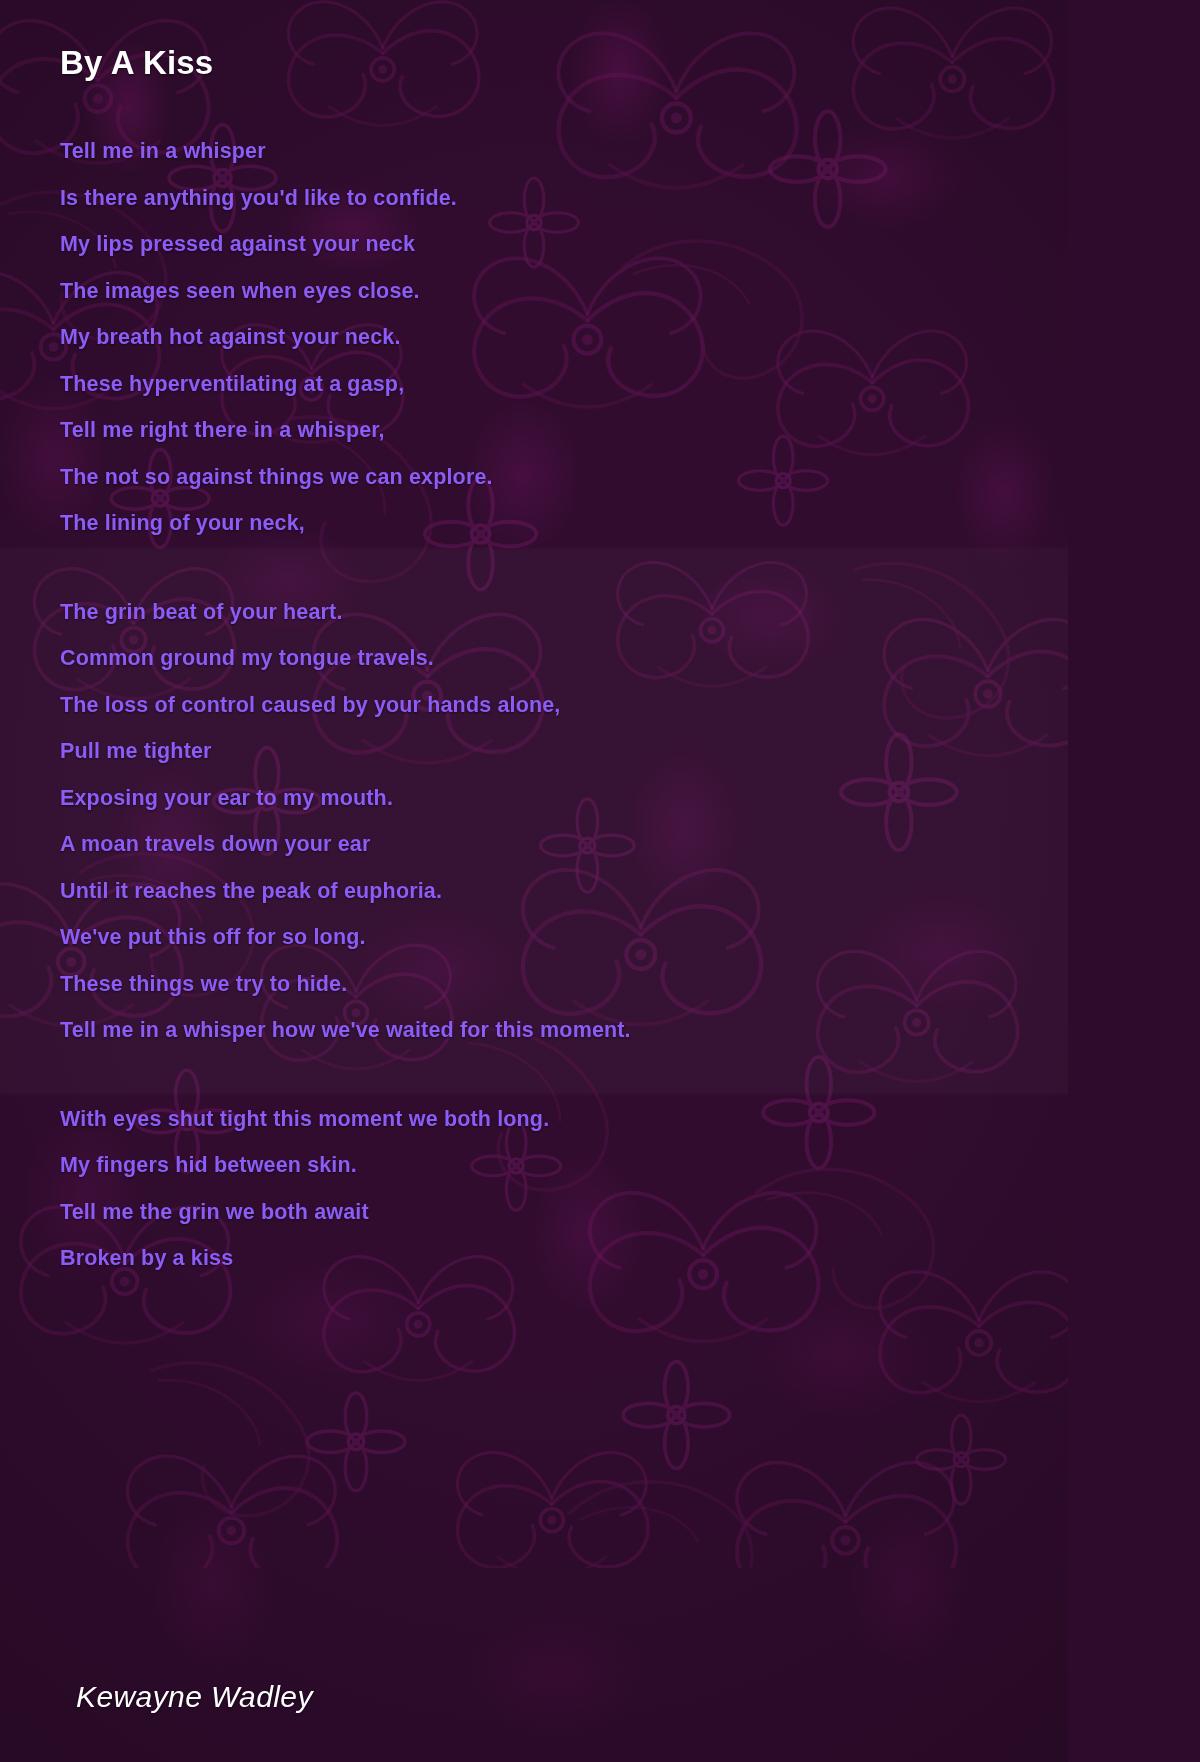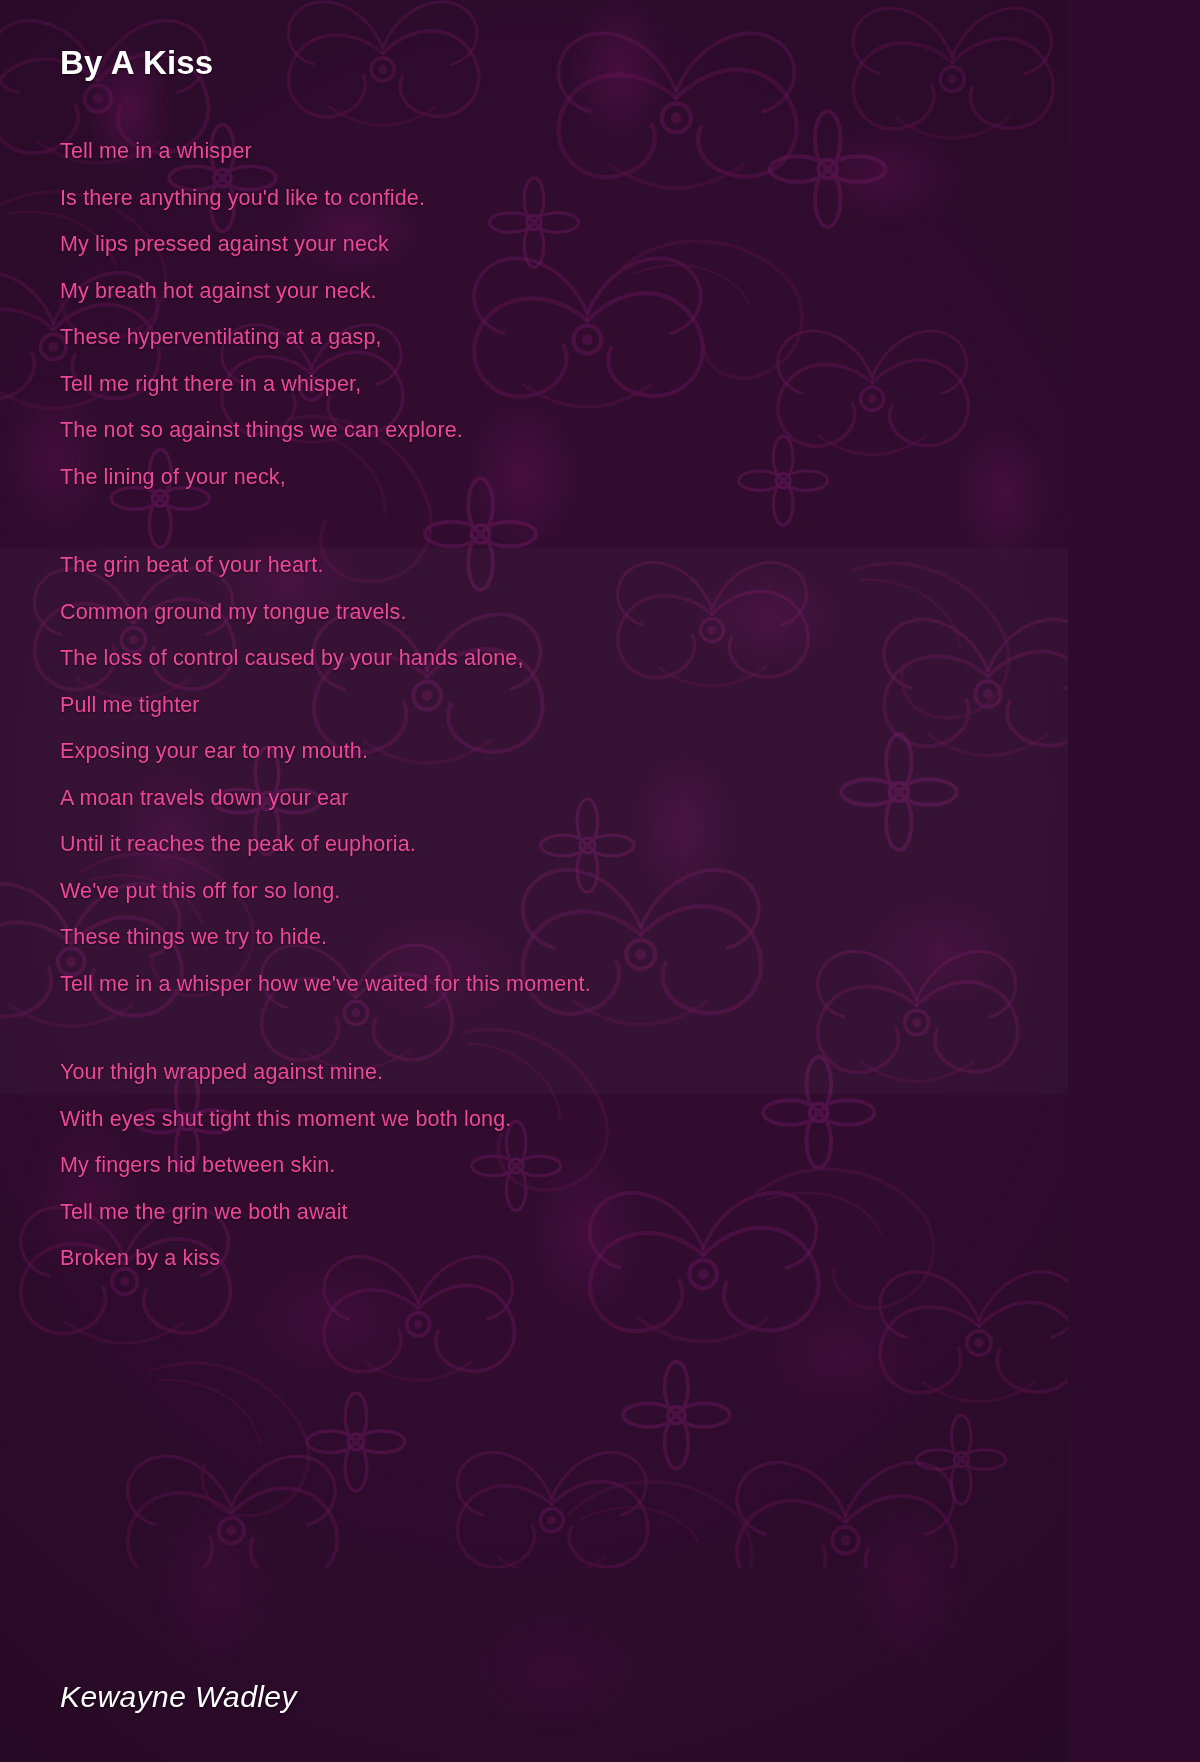--- a/index.html
+++ b/index.html
@@ -90,32 +90,32 @@
     letter-spacing: 0.2px;
     margin: 0 0 46px 0;
     text-shadow: 0 1px 2px rgba(0,0,0,0.55);
   }
 
   .stanza {
     margin: 0 0 42px 0;
   }
 
   .poem-line {
-    color: #ec4899;
+    color: #8b5cf6;
     font-size: 21.5px;
-    font-weight: normal;
+    font-weight: bold;
     line-height: 46.5px;
     letter-spacing: 0.15px;
     white-space: pre-wrap;
     text-shadow: 0 1px 2px rgba(0,0,0,0.5);
   }
 
   .author {
     position: absolute;
-    left: 60px;
+    left: 76px;
     bottom: 48px;
     color: #ffffff;
     font-size: 30px;
     font-style: italic;
     font-weight: normal;
     letter-spacing: 0.4px;
     text-shadow: 0 1px 3px rgba(0,0,0,0.6);
   }
 </style>
 </head>
@@ -212,20 +212,21 @@
   <div class="bg-bands"></div>
   <div class="vignette"></div>
 
   <div class="content">
     <h1 class="poem-title">By A Kiss</h1>
 
     <div class="stanza">
       <div class="poem-line">Tell me in a whisper</div>
       <div class="poem-line">Is there anything you'd like to confide.</div>
       <div class="poem-line">My lips pressed against your neck</div>
+      <div class="poem-line">The images seen when eyes close.</div>
       <div class="poem-line">My breath hot against your neck.</div>
       <div class="poem-line">These hyperventilating at a gasp,</div>
       <div class="poem-line">Tell me right there in a whisper,</div>
       <div class="poem-line">The not so against things we can explore.</div>
       <div class="poem-line">The lining of your neck,</div>
     </div>
 
     <div class="stanza">
       <div class="poem-line">The grin beat of your heart.</div>
       <div class="poem-line">Common ground my tongue travels.</div>
@@ -233,21 +234,20 @@
       <div class="poem-line">Pull me tighter</div>
       <div class="poem-line">Exposing your ear to my mouth.</div>
       <div class="poem-line">A moan travels down your ear</div>
       <div class="poem-line">Until it reaches the peak of euphoria.</div>
       <div class="poem-line">We've put this off for so long.</div>
       <div class="poem-line">These things we try to hide.</div>
       <div class="poem-line">Tell me in a whisper how we've waited for this moment.</div>
     </div>
 
     <div class="stanza">
-      <div class="poem-line">Your thigh wrapped against mine.</div>
       <div class="poem-line">With eyes shut tight this moment we both long.</div>
       <div class="poem-line">My fingers hid between skin.</div>
       <div class="poem-line">Tell me the grin we both await</div>
       <div class="poem-line">Broken by a kiss</div>
     </div>
   </div>
 
   <div class="author">Kewayne Wadley</div>
 </div>
 

